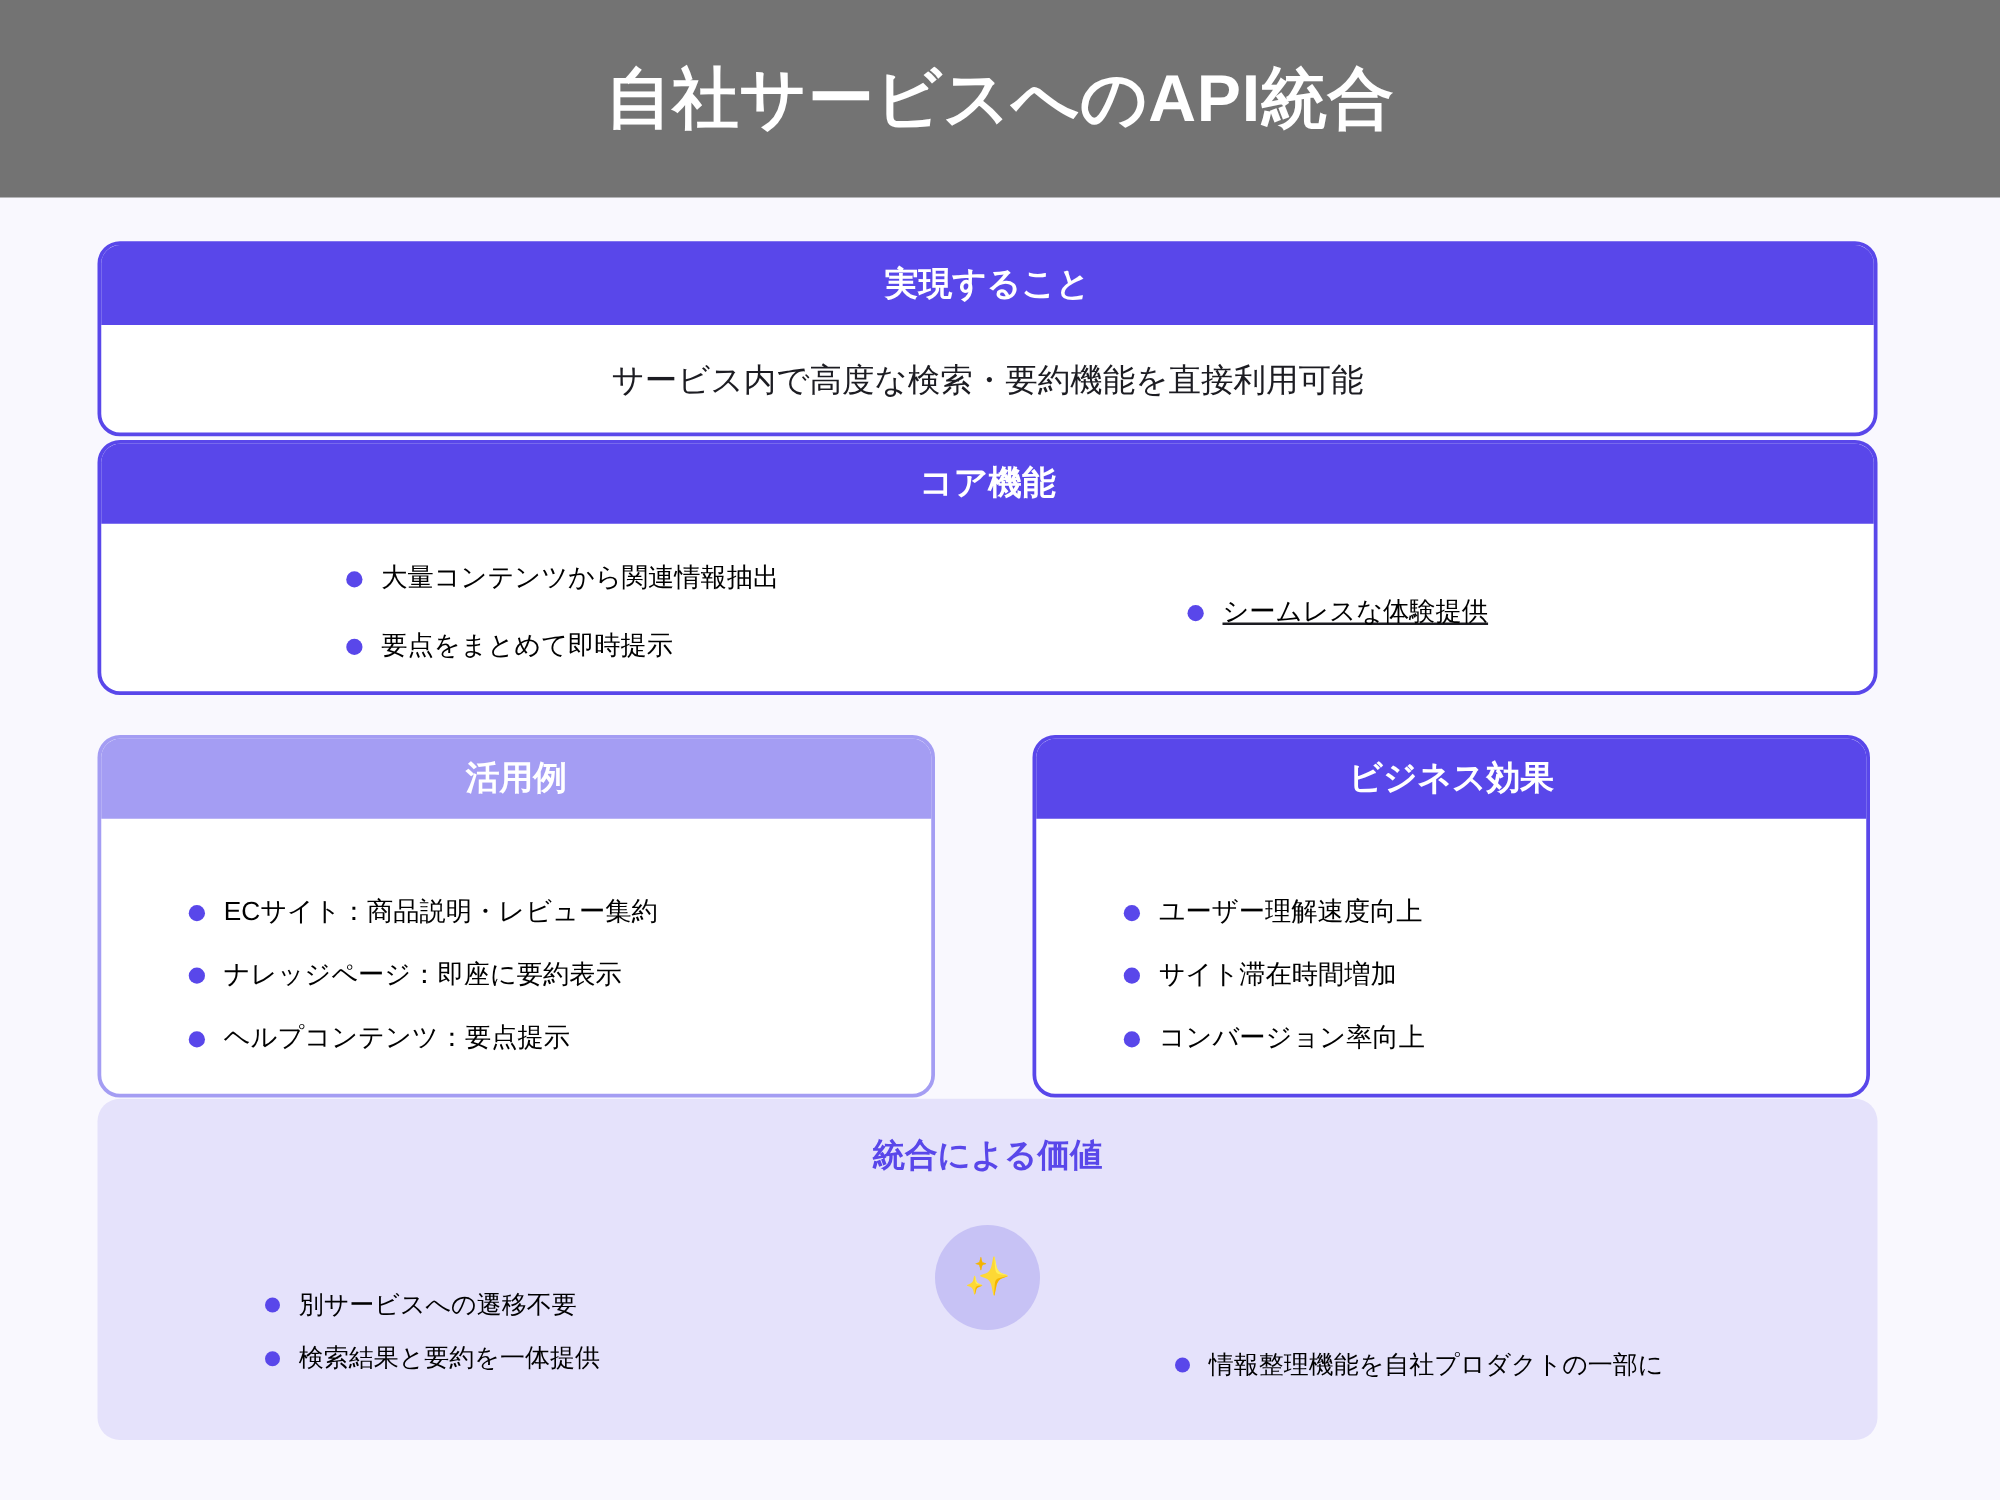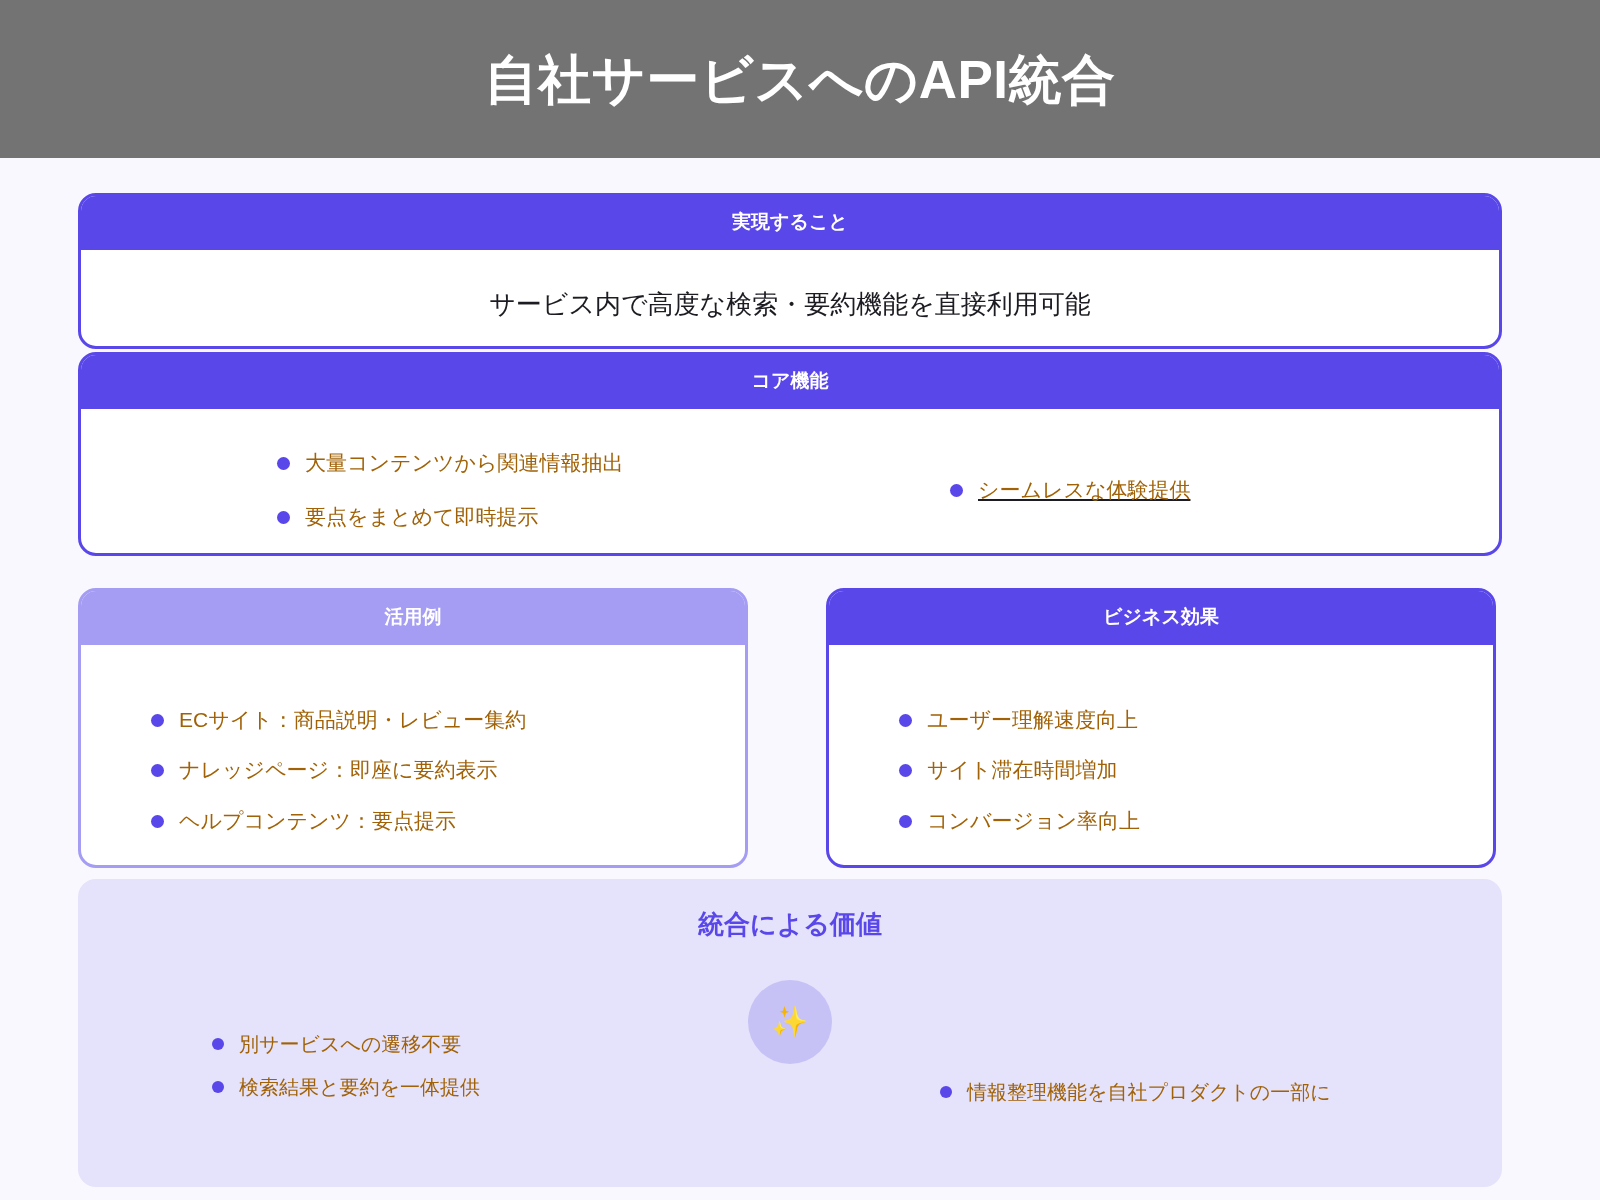--- a/index.html
+++ b/index.html
@@ -43,26 +43,26 @@
   
   .card {
     background: #ffffff;
     border: 3px solid #5947ea;
     border-radius: 18px;
     overflow: hidden;
   }
   .card-header {
     background: #5947ea;
     color: #ffffff;
-    font-size: 19px;
+    font-size: 27px;
     font-weight: 700;
     text-align: center;
     padding: 14px 10px 15px;
     border-radius: 15px 15px 0 0;
-    margin: -1px -1px 14px -1px;
+    margin: -1px -1px 4px -1px;
   }
   .card-header.light {
     background: #a49df3;
     text-align: center;
   }
   .card.light-border {
     border-color: #a49df3;
   }
   .card-body {
     padding: 20px 26px 22px;
@@ -82,21 +82,21 @@
     flex: 0 0 auto;
     width: 13px;
     height: 13px;
     border-radius: 50%;
     background: #5947ea;
     margin-top: 8px;
   }
   .bullet-text {
     font-size: 21px;
     line-height: 1.35;
-    color: #a16207;
+    color: #000000;
   }
 
   
   .sec-realize {
     position: absolute;
     left: 78px;
     top: 193px;
     width: 1424px;
   }
   .sec-realize .lead {
@@ -143,21 +143,21 @@
     min-height: 182px;
   }
   .mid-card .bullets { display: flex; flex-direction: column; gap: 22px; }
 
   
   .value-panel {
     position: absolute;
     left: 78px;
     top: 879px;
     width: 1424px;
-    height: 308px;
+    height: 273px;
     background: #e5e2fb;
     border-radius: 18px;
   }
   .value-title {
     text-align: center;
     color: #5947ea;
     font-size: 26px;
     font-weight: 700;
     padding-top: 28px;
   }

